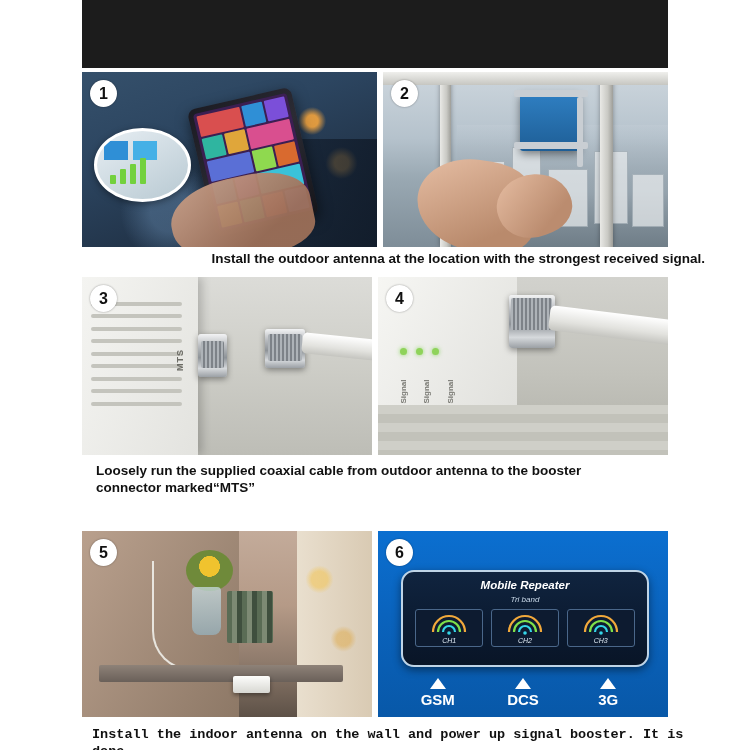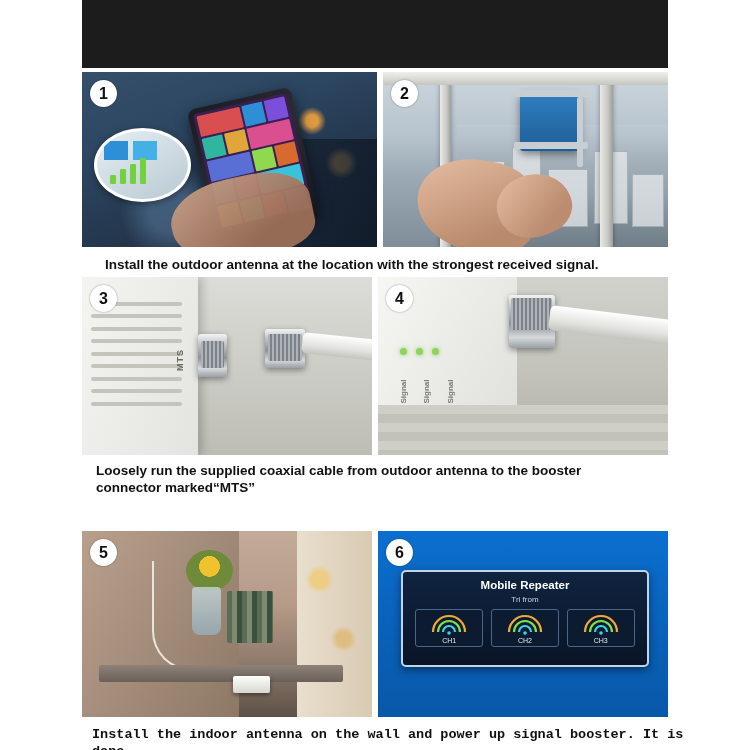--- a/index.html
+++ b/index.html
@@ -383,22 +383,23 @@
     letter-spacing: .2px;
   }
   .s6-device {
     position: absolute;
     left: 8%;
     top: 21%;
     width: 84%;
     height: 50%;
     background: linear-gradient(180deg,#10243f 0%, #0b1a30 60%, #091527 100%);
     border: 2px solid #bfd4e6;
-    border-radius: 5px;
+    border-radius: 13px;
     box-shadow: 0 3px 9px rgba(0,0,0,.45);
+    font-style: italic;
   }
   .s6-dev-title {
     position: absolute;
     left: 0; right: 0; top: 7%;
     text-align: center;
     color: #ffffff;
     font-size: 11.5px;
     font-weight: bold;
   }
   .s6-dev-sub {
@@ -518,21 +519,21 @@
     <div class="s2-clamp" style="left:46%; top:10%; width:26%; height:7px;"></div>
     <div class="s2-clamp" style="left:46%; top:40%; width:26%; height:7px;"></div>
     <div class="s2-clamp" style="left:68%; top:14%; width:6px; height:40%;"></div>
 
     <div class="s2-hand"></div>
     <div class="s2-hand2"></div>
 
     <div class="badge">2</div>
   </div>
 
-  <div class="caption" style="left:105px; top:256px; width:600px;">Install the outdoor antenna at the location with the strongest received signal.</div>
+  <div class="caption" style="left:105px; top:250px; width:600px;text-align:right;">Install the outdoor antenna at the location with the strongest received signal.</div>
 
   <div class="tile" style="left:82px; top:277px; width:290px; height:178px;">
     <div class="s3-bg"></div>
     <div class="s3-panel">
       <div class="s3-vent" style="top:14%;"></div>
       <div class="s3-vent" style="top:21%;"></div>
       <div class="s3-vent" style="top:28%;"></div>
       <div class="s3-vent" style="top:35%;"></div>
       <div class="s3-vent" style="top:42%;"></div>
       <div class="s3-vent" style="top:49%;"></div>
@@ -587,21 +588,21 @@
     <div class="s5-shelf"></div>
     <div class="s5-device"></div>
 
     <div class="badge">5</div>
   </div>
 
   <div class="tile s6" style="left:378px; top:531px; width:290px; height:186px;">
 
     <div class="s6-device">
       <div class="s6-dev-title">Mobile Repeater</div>
-      <div class="s6-dev-sub">Tri from</div>
+      <div class="s6-dev-sub">Tri band</div>
 
       <div class="s6-meters">
         <div class="s6-meter">
           <svg class="s6-arcs" width="40" height="22" viewBox="0 0 40 22">
             <path d="M20 19 A3 3 0 0 1 20 19" stroke="#35d6e8" stroke-width="3" fill="none"></path>
             <circle cx="20" cy="19" r="1.8" fill="#35d6e8"></circle>
             <path d="M14 18 A6 6 0 0 1 26 18" stroke="#35d6e8" stroke-width="2.2" fill="none"></path>
             <path d="M9 18 A11 11 0 0 1 31 18" stroke="#7fe04a" stroke-width="2.2" fill="none"></path>
             <path d="M4 18 A16 16 0 0 1 36 18" stroke="#f2a93b" stroke-width="2.2" fill="none"></path>
           </svg>
@@ -621,19 +622,33 @@
             <circle cx="20" cy="19" r="1.8" fill="#35d6e8"></circle>
             <path d="M14 18 A6 6 0 0 1 26 18" stroke="#35d6e8" stroke-width="2.2" fill="none"></path>
             <path d="M9 18 A11 11 0 0 1 31 18" stroke="#7fe04a" stroke-width="2.2" fill="none"></path>
             <path d="M4 18 A16 16 0 0 1 36 18" stroke="#f2a93b" stroke-width="2.2" fill="none"></path>
           </svg>
           <div class="s6-ch">CH3</div>
         </div>
       </div>
     </div>
 
+    <div class="s6-bands">
+      <div class="s6-band">
+        <div class="tri"></div>
+        <span>GSM</span>
+      </div>
+      <div class="s6-band">
+        <div class="tri"></div>
+        <span>DCS</span>
+      </div>
+      <div class="s6-band">
+        <div class="tri"></div>
+        <span>3G</span>
+      </div>
+    </div>
 
     <div class="badge">6</div>
   </div>
 
   <div class="caption" style="left:92px; top:726px; width:620px;font-family:Liberation Mono, monospace;">Install the indoor antenna on the wall and power up signal booster. It is done.</div>
 
 </div>
 
 </body></html>

